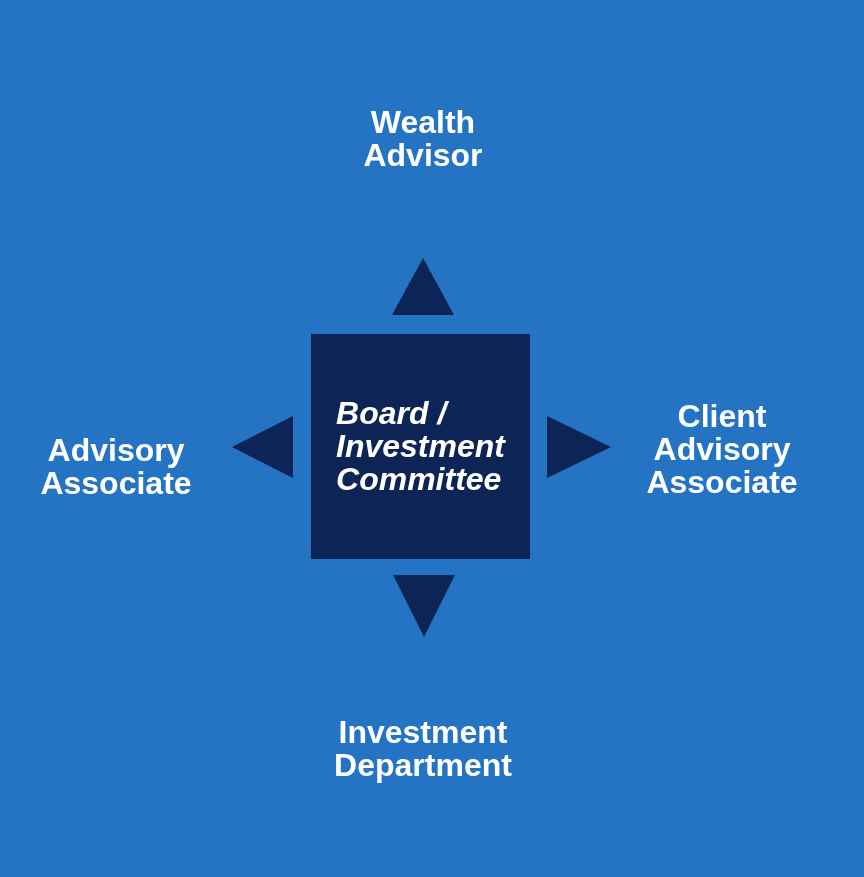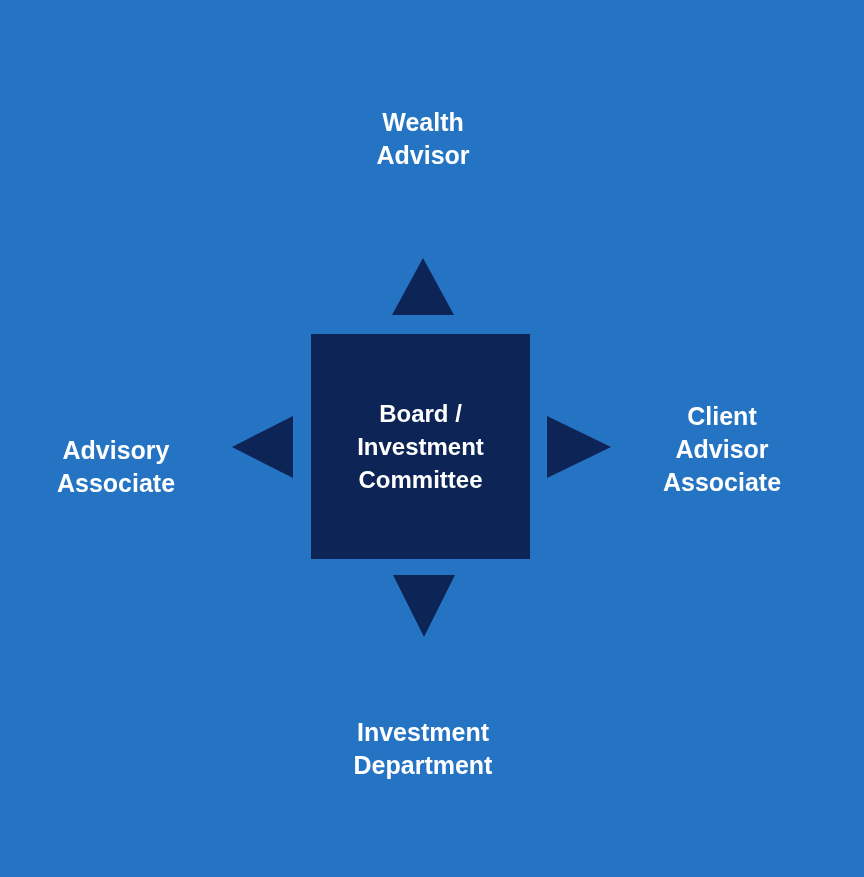--- a/index.html
+++ b/index.html
@@ -13,43 +13,43 @@
     background: var(--bg, #2574C4);
     overflow: hidden;
     font-family: "Liberation Sans", sans-serif;
     font-weight: 600;
     color: var(--text, #FFFFFF);
   }
   .node-label {
     position: absolute;
     text-align: center;
     white-space: pre-line;
-    font-size: 25px;
+    font-size: 32px;
     line-height: 33px;
   }
   .node-top    { left: 273px; top: 106px; width: 300px; }
   .node-left   { left: 16px;  top: 434px; width: 200px; }
   .node-right  { left: 622px; top: 400px; width: 200px; }
   .node-bottom { left: 273px; top: 716px; width: 300px; }
   .center-box {
     position: absolute;
     left: 311px;
     top: 334px;
     width: 219px;
     height: 225px;
     background: var(--navy, #0D2457);
     display: flex;
     align-items: center;
     justify-content: center;
   }
   .center-box .center-label {
-    text-align: center;
     white-space: pre-line;
-    font-size: 24px;
+    font-size: 32px;
     line-height: 33px;
+    font-style: italic;
   }
   .arrow {
     position: absolute;
     width: 0;
     height: 0;
   }
   .arrow-up {
     left: 392px; top: 258px;
     border-left: 31px solid transparent;
     border-right: 31px solid transparent;
@@ -79,21 +79,21 @@
 
 <div class="canvas">
 
   <div class="node-label node-top">Wealth
 Advisor</div>
 
   <div class="node-label node-left">Advisory
 Associate</div>
 
   <div class="node-label node-right">Client
-Advisor
+Advisory
 Associate</div>
 
   <div class="node-label node-bottom">Investment
 Department</div>
 
   <div class="center-box">
     <div class="center-label">Board /
 Investment
 Committee</div>
   </div>

